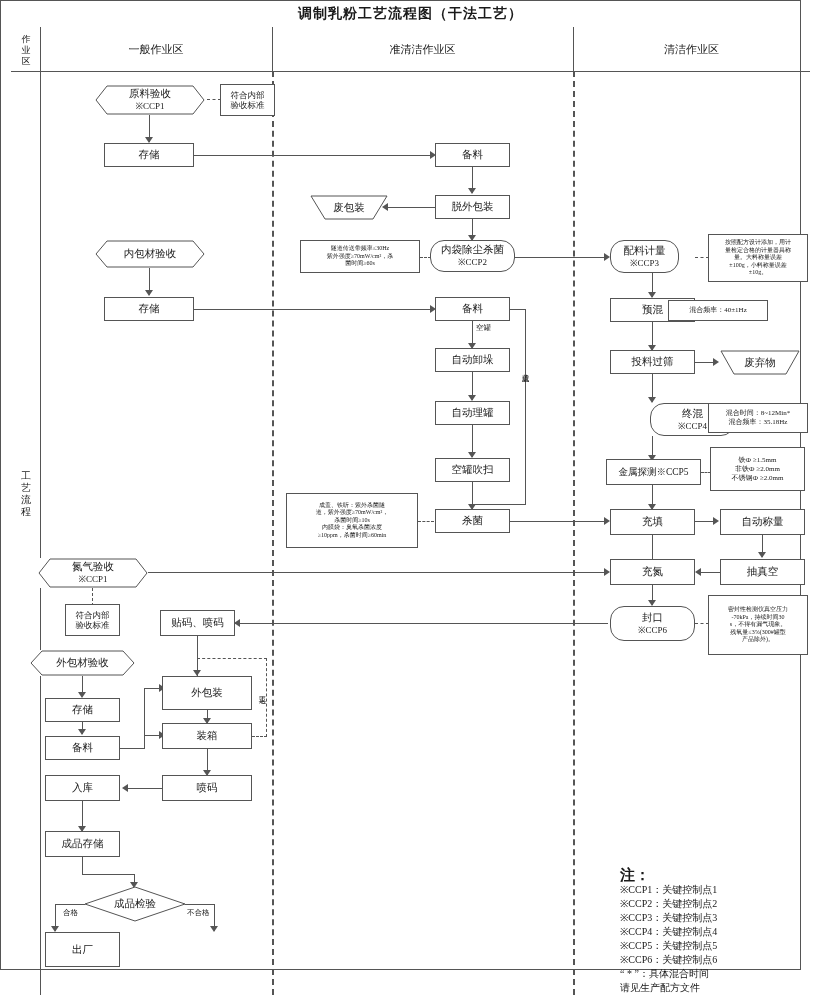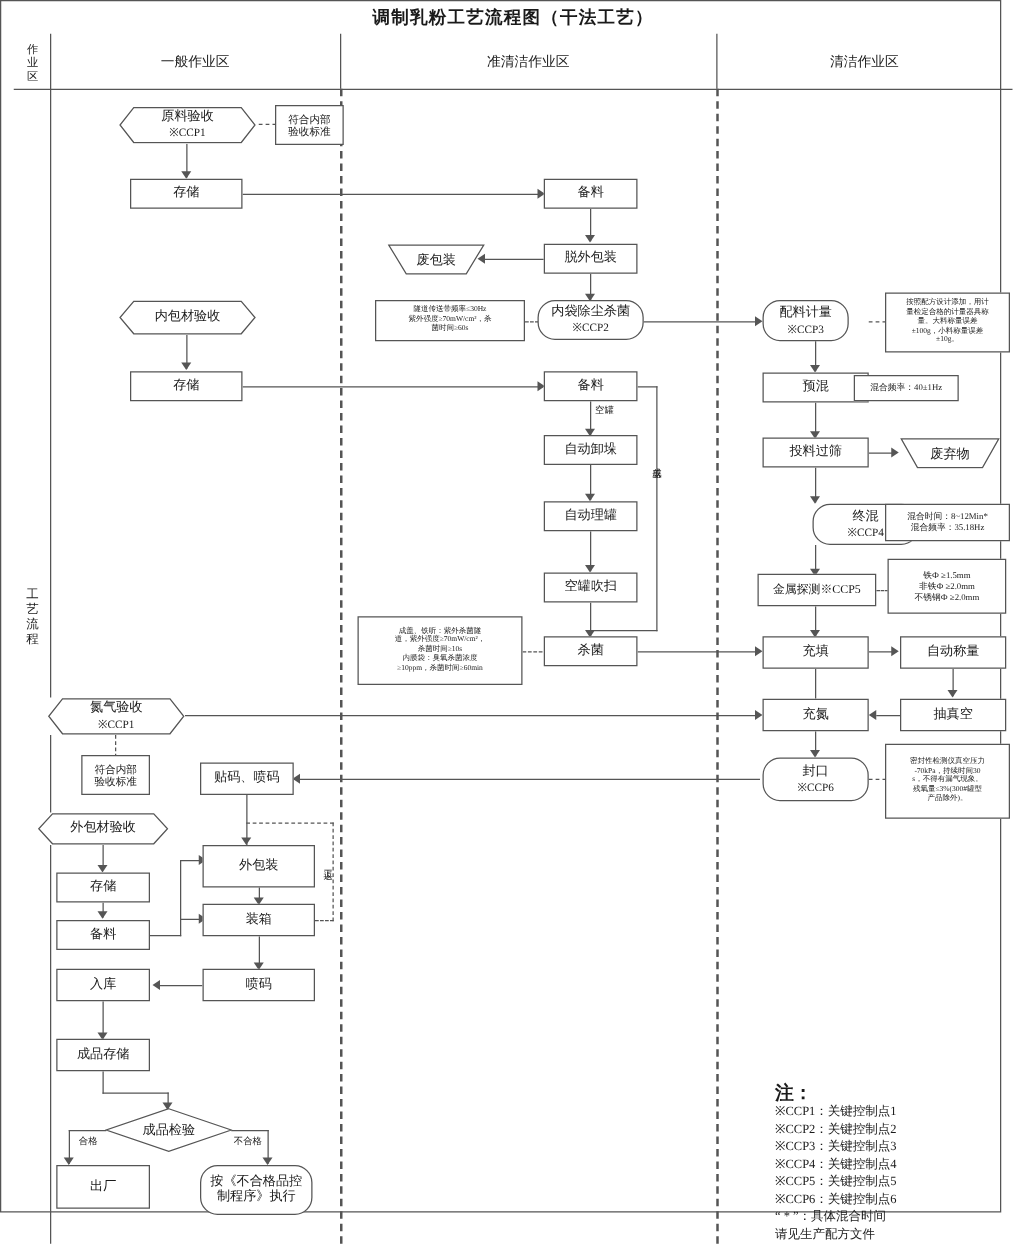--- a/index.html
+++ b/index.html
@@ -296,26 +296,20 @@
   <div class="ln lnh" style="left:55px; top:904px; width:30px;"></div>
   <div class="ln lnv" style="left:55px; top:904px; height:27px;"></div>
   <div class="arw arw-d" style="left:51px; top:926px;"></div>
   <div class="elabel" style="left:62px; top:908px;">合格</div>
   <div class="node" style="left:45px; top:932px; width:75px; height:35px;">出厂</div>
 
   <div class="ln lnh" style="left:185px; top:904px; width:30px;"></div>
   <div class="ln lnv" style="left:214px; top:904px; height:27px;"></div>
   <div class="arw arw-d" style="left:210px; top:926px;"></div>
   <div class="elabel" style="left:186px; top:908px;">不合格</div>
-  <div class="node two-line" style="left:160px; top:932px; width:90px; height:40px;">
-    <div>
-      <div>按《不合格品控</div>
-      <div>制程序》执行</div>
-    </div>
-  </div>
 
   <div class="node" style="left:160px; top:610px; width:75px; height:26px;">贴码、喷码</div>
 
   <div class="ln lnh" style="left:235px; top:623px; width:373px;"></div>
   <div class="arw arw-l" style="left:234px; top:619px;"></div>
   <div class="ln lnv" style="left:197px; top:636px; height:40px;"></div>
   <div class="arw arw-d" style="left:193px; top:670px;"></div>
 
   <div class="node" style="left:162px; top:676px; width:90px; height:34px;">外包装</div>
   <div class="ln lnv" style="left:207px; top:702px; height:21px;"></div>
@@ -423,21 +417,21 @@
       <div>量。大料称量误差</div>
       <div>±100g，小料称量误差</div>
       <div>±10g。</div>
     </div>
   </div>
   <div class="ln lnv" style="left:652px; top:273px; height:24px;"></div>
   <div class="arw arw-d" style="left:648px; top:292px;"></div>
 
   <div class="node" style="left:610px; top:298px; width:85px; height:24px;">预混</div>
   <div class="dash-h" style="left:695px; top:310px; width:14px;"></div>
-  <div class="note fs7" style="left:683px; top:300px; width:84px; height:21px;">
+  <div class="note fs7" style="left:668px; top:300px; width:100px; height:21px;">
     <div>混合频率：40±1Hz</div>
   </div>
   <div class="ln lnv" style="left:652px; top:322px; height:28px;"></div>
   <div class="arw arw-d" style="left:648px; top:345px;"></div>
 
   <div class="node" style="left:610px; top:350px; width:85px; height:24px;">投料过筛</div>
 
   <div class="ln lnh" style="left:695px; top:362px; width:22px;"></div>
   <div class="arw arw-r" style="left:713px; top:358px;"></div>
   <div class="trap" style="left:720px; top:350px; width:80px; height:25px;">

